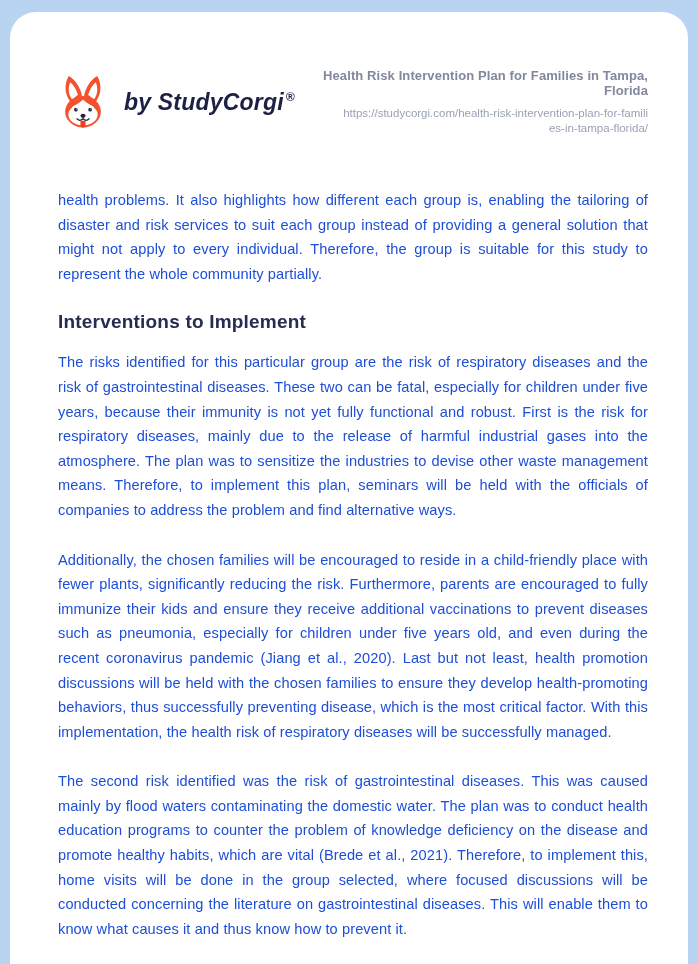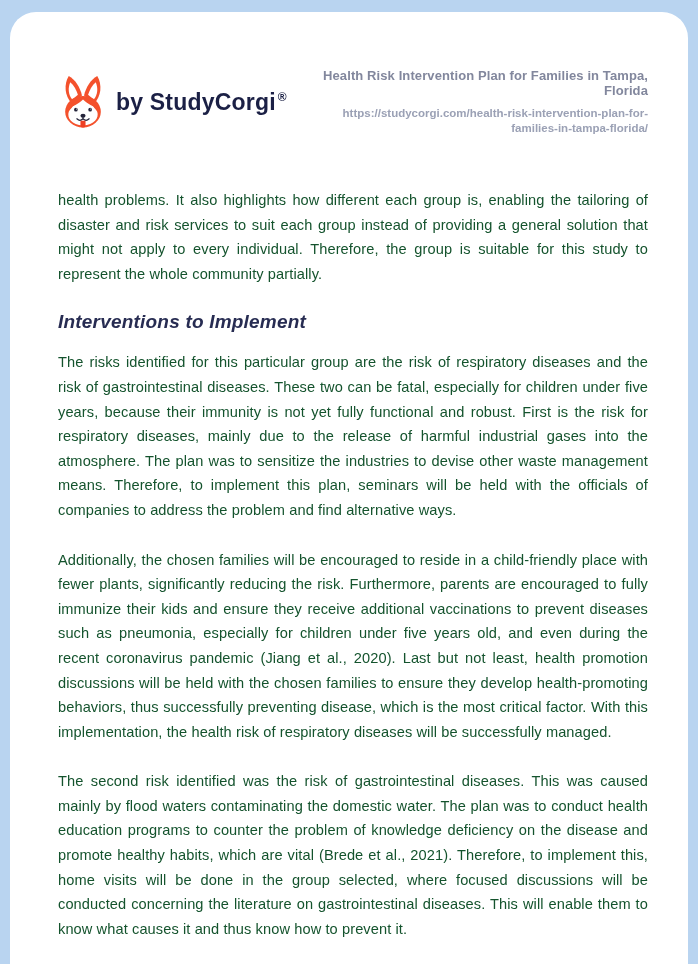--- a/index.html
+++ b/index.html
@@ -22,21 +22,22 @@
     padding: 56px 40px 42px 48px;
   }
   .header {
     display: flex;
     justify-content: space-between;
     align-items: center;
   }
   .brand {
     display: flex;
     align-items: center;
-    gap: 8px;
+    gap: 16px;
+    font-style: italic;
   }
   .brand-logo svg { display: block; }
   .brand-text {
     font-size: 23px;
     font-weight: 700;
     color: #1b2045;
     letter-spacing: 0.2px;
     white-space: nowrap;
   }
   .brand-reg {
@@ -54,43 +55,42 @@
     font-size: 13px;
     line-height: 15px;
     font-weight: 700;
     color: #82879d;
     letter-spacing: 0.1px;
   }
   .doc-url {
     margin-top: 8px;
     font-size: 11.5px;
     line-height: 15px;
-    font-weight: 700;
+    font-weight: 400;
     color: #9ba1b5;
     word-break: break-all;
     margin-left: 22px;
   }
   .content {
     margin-top: 52px;
   }
   .content p {
     margin: 12px 0 25px 0;
     font-size: 14.6px;
     line-height: 24.6px;
-    color: #14532d;
+    color: #1d4ed8;
     text-align: justify;
     letter-spacing: 0.1px;
   }
   .content h2 {
     margin: 25px 0 17px 0;
     font-size: 19px;
     font-weight: 700;
     color: #272c52;
     letter-spacing: 0.2px;
-    font-style: italic;
   }
 </style>
 </head>
 <body>
 
 <div class="card">
 
   <div class="header">
 
     <div class="brand">

